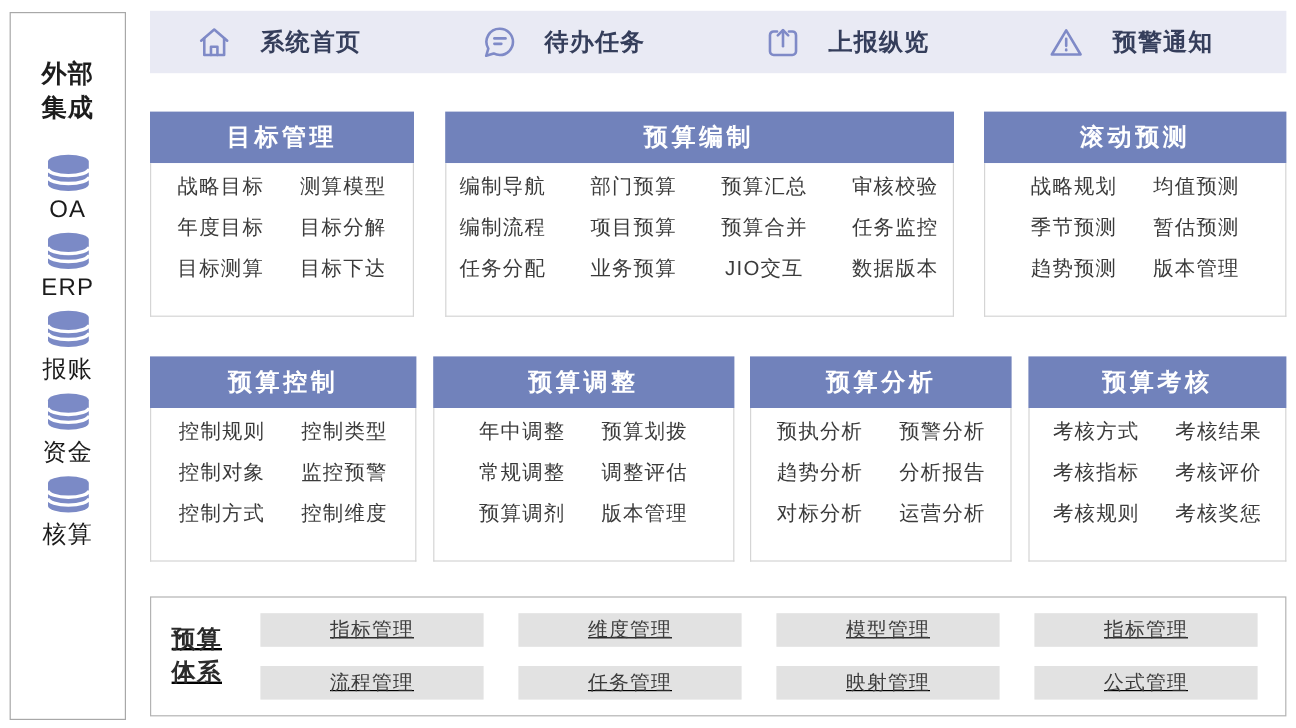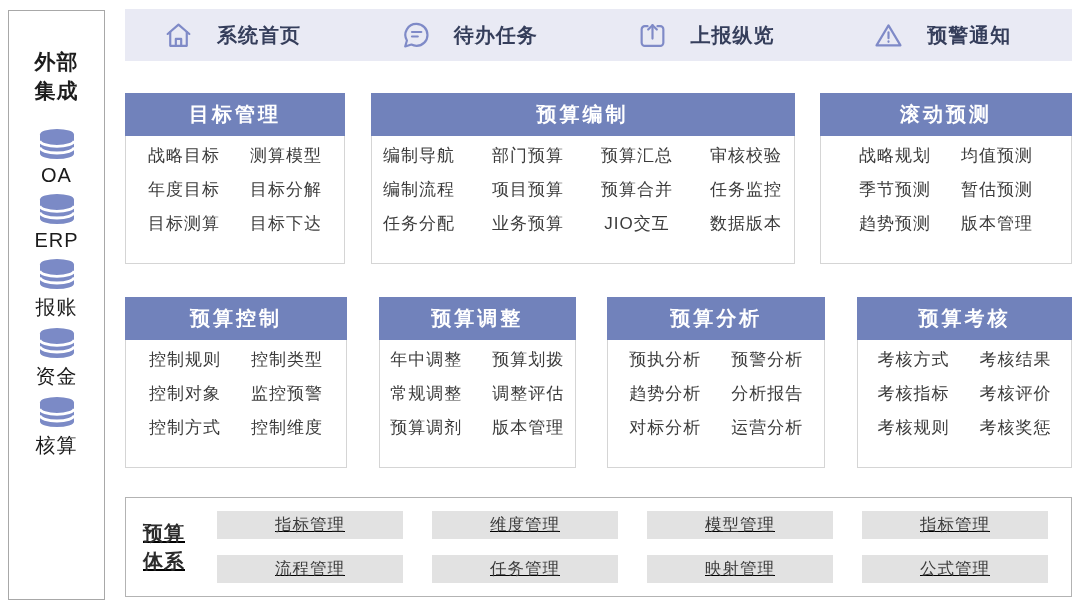--- a/index.html
+++ b/index.html
@@ -29,21 +29,21 @@
   .card-header{height:43px;background:#7182bb;color:#ffffff;display:flex;align-items:center;
     justify-content:center;font-size:20px;font-weight:700;letter-spacing:3px;}
   .card-body{height:128px;border:1px solid #d5d5d5;border-top:none;box-sizing:border-box;
     display:grid;justify-content:center;align-content:start;padding-top:8px;row-gap:11px;
     background:#fff;}
   .cols2{grid-template-columns:repeat(2,auto);column-gap:30px;}
   .cols4{grid-template-columns:repeat(4,auto);column-gap:37px;}
   .cell{font-size:17px;color:#3b3b3b;font-weight:500;text-align:center;cursor:pointer;
     letter-spacing:1px;white-space:nowrap;}
   .w220{width:220px}.w462{width:424px}.w215{width:252px}
-  .w222{width:222px}.w217{width:197px}.w218{width:218px}.w215b{width:215px}
+  .w222{width:222px}.w217{width:251px}.w218{width:218px}.w215b{width:215px}
 
   
   .footer{position:absolute;left:125px;top:497px;width:947px;height:100px;
     border:1px solid #b3b3b3;box-sizing:border-box;background:#fff;
     display:flex;align-items:center;padding:0 23px 0 17px;text-decoration:underline;}
   .footer-label{width:46px;font-size:20px;font-weight:700;line-height:28px;color:#2b2b2b;
     text-align:left;letter-spacing:1px;}
   .footer-grid{flex:1;margin-left:28px;display:grid;grid-template-columns:repeat(4,186px);
     justify-content:space-between;row-gap:16px;}
   .fbtn{height:28px;background:#e2e2e2;display:flex;align-items:center;justify-content:center;

